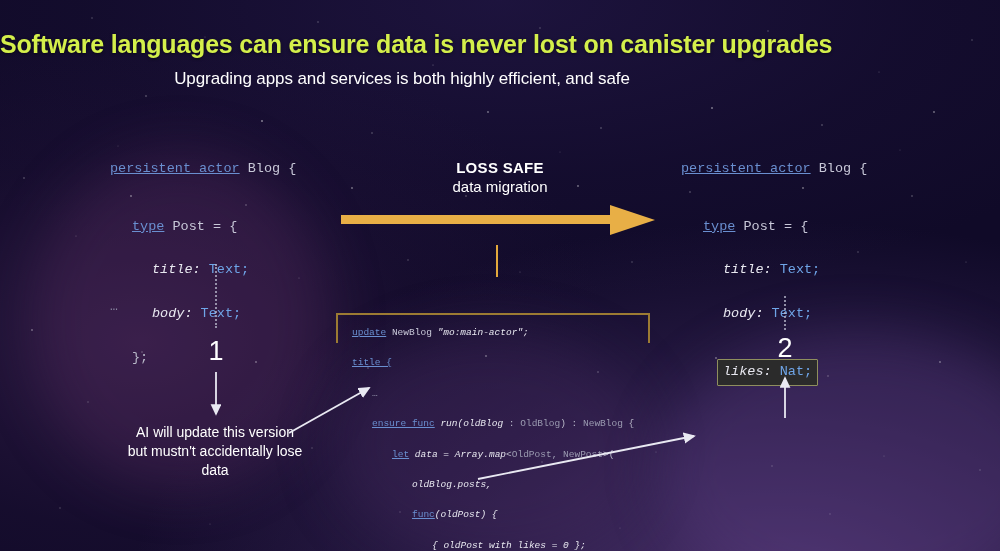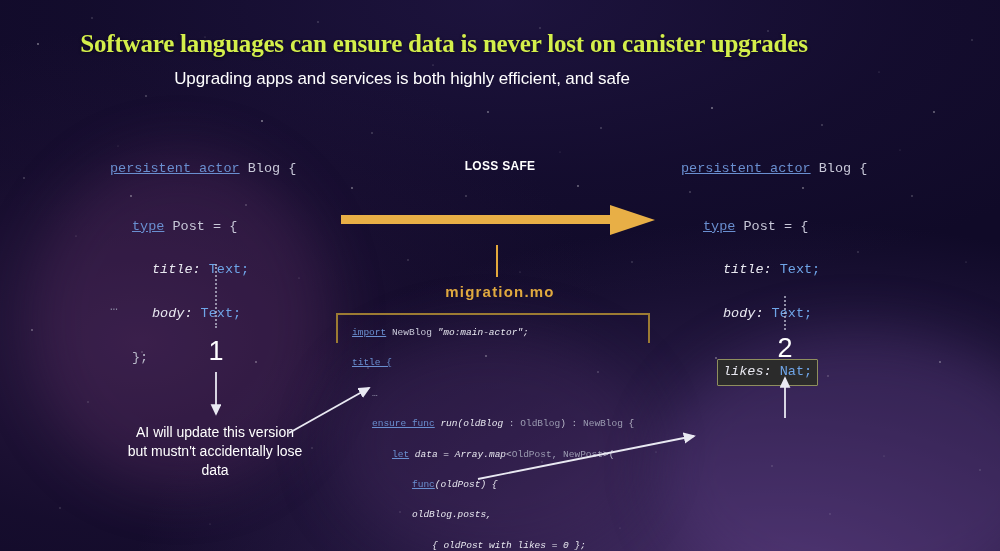--- a/index.html
+++ b/index.html
@@ -33,27 +33,26 @@
     border-radius: 50%;
     filter: blur(26px);
     pointer-events: none;
   }
 
   .abs { position: absolute; }
 
   
   #title {
     top: 30px; left: 0; width: 888px;
-    text-align: center;
+    text-align: left;
     color: #d4ef4b;
     font-size: 25px;
     font-weight: bold;
     letter-spacing: -0.2px;
     text-shadow: 0 1px 3px rgba(0,0,0,0.5);
-    font-family: Liberation Serif, serif;
   }
   #subtitle {
     top: 69px; left: 0; width: 804px;
     text-align: center;
     color: #ffffff;
     font-size: 17px;
     font-weight: normal;
     letter-spacing: -0.1px;
   }
 
@@ -87,21 +86,21 @@
     font-family: "Liberation Mono", monospace;
     font-size: 13px;
     color: #8c8ca4;
   }
 
   
   #loss-safe {
     top: 159px; left: 350px; width: 300px;
     text-align: center;
     color: #ffffff;
-    font-size: 12px;
+    font-size: 15px;
     font-weight: bold;
     letter-spacing: 0.3px;
   }
   #loss-safe-sub {
     top: 178px; left: 350px; width: 300px;
     text-align: center;
     color: #ffffff;
     font-size: 15px;
     font-weight: normal;
   }
@@ -248,38 +247,38 @@
 <div style="padding-left:22px"><span class="punct">};</span></div></div>
   <div class="abs ellipsis" style="top:299px; left:110px;">…</div>
 
   <div id="right-code" class="abs code code-main"><div><span class="kw">persistent actor</span><span class="id"> Blog {</span></div>
 <div style="height:14px"></div><div style="padding-left:22px"><span class="kw">type</span><span class="id"> Post = {</span></div>
 <div style="padding-left:42px"><span class="str">title:</span><span class="typ"> Text;</span></div>
 <div style="padding-left:42px"><span class="str">body:</span><span class="typ"> Text;</span></div>
 <div style="padding-left:42px; margin-top:12px"><span class="hl-box"><span class="str">likes:</span><span class="typ"> Nat;</span></span></div></div>
 
   <div id="loss-safe" class="abs">LOSS SAFE</div>
+  <div id="loss-safe-sub" class="abs">data migration</div>
 
   <svg id="big-arrow" class="abs" viewBox="0 0 314 34">
     <rect x="0" y="12" width="275" height="9" fill="#e8af46"></rect>
     <polygon points="269,2 314,17 269,32" fill="#e8af46"></polygon>
   </svg>
 
   <div id="vline-amber" class="abs"></div>
-  <div id="migration-label" class="abs">migration.mo</div>
 
   <div id="code-frame" class="abs"></div>
 
-  <div id="mid-code" class="abs code code-mid"><div><span class="kw">import</span><span class="id"> NewBlog </span><span class="str">"mo:main-actor";</span></div>
+  <div id="mid-code" class="abs code code-mid"><div><span class="kw">update</span><span class="id"> NewBlog </span><span class="str">"mo:main-actor";</span></div>
 <div><span class="kw">title {</span></div>
 <div style="padding-left:20px"><span class="dim">…</span></div>
 <div style="padding-left:20px"><span class="kw">ensure func</span><span class="str"> run(</span><span class="str">oldBlog</span><span class="punct"> : </span><span class="dim">OldBlog</span><span class="punct">) : </span><span class="dim">NewBlog</span><span class="punct"> {</span></div>
 <div style="padding-left:40px"><span class="kw">let</span><span class="str"> data = Array.</span><span class="str">map</span><span class="punct">&lt;</span><span class="dim">OldPost, NewPost</span><span class="punct">&gt;(</span></div>
+<div style="padding-left:60px"><span class="str">oldBlog.posts,</span></div>
 <div style="padding-left:60px"><span class="kw">func</span><span class="str">(oldPost) {</span></div>
-<div style="padding-left:60px"><span class="str">oldBlog.posts,</span></div>
 <div style="padding-left:80px"><span class="str">{ oldPost with likes = 0 };</span></div>
 
 
 
 </div>
 
   <div id="dot1" class="abs dotline"></div>
   <div id="num1" class="abs num">1</div>
   <div id="note1" class="abs note">AI will update this version but mustn't accidentally lose data</div>
 

